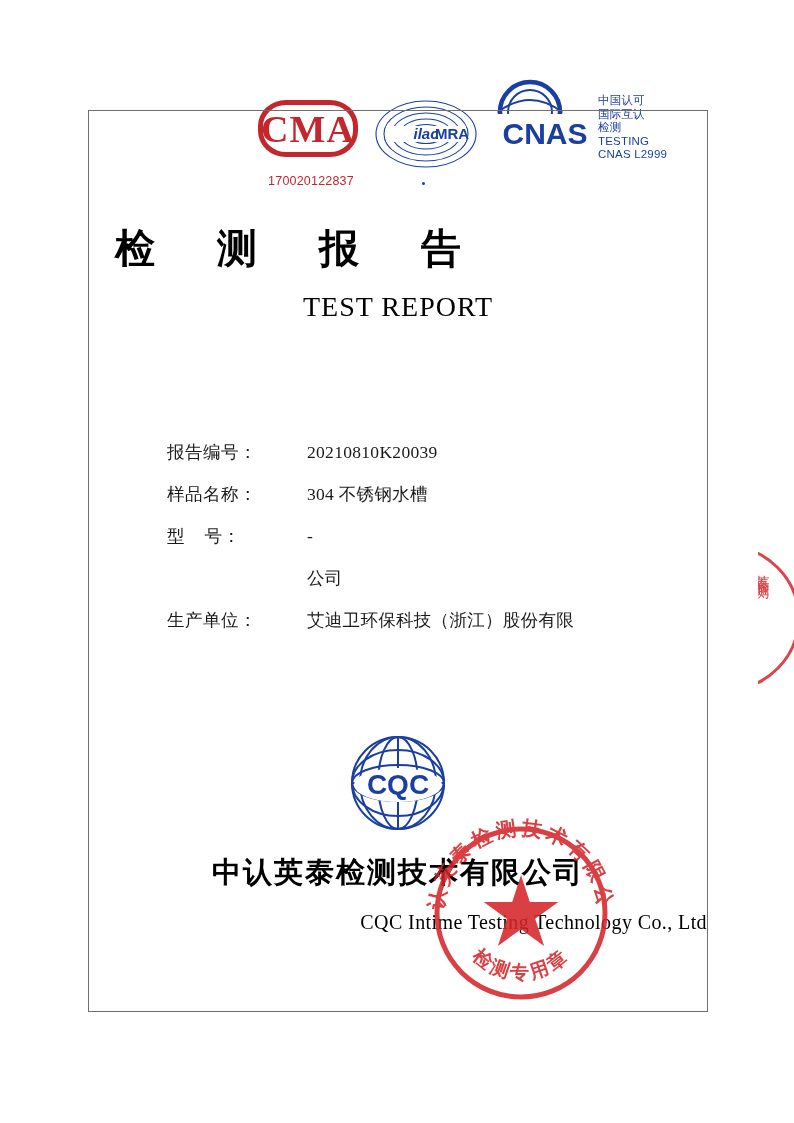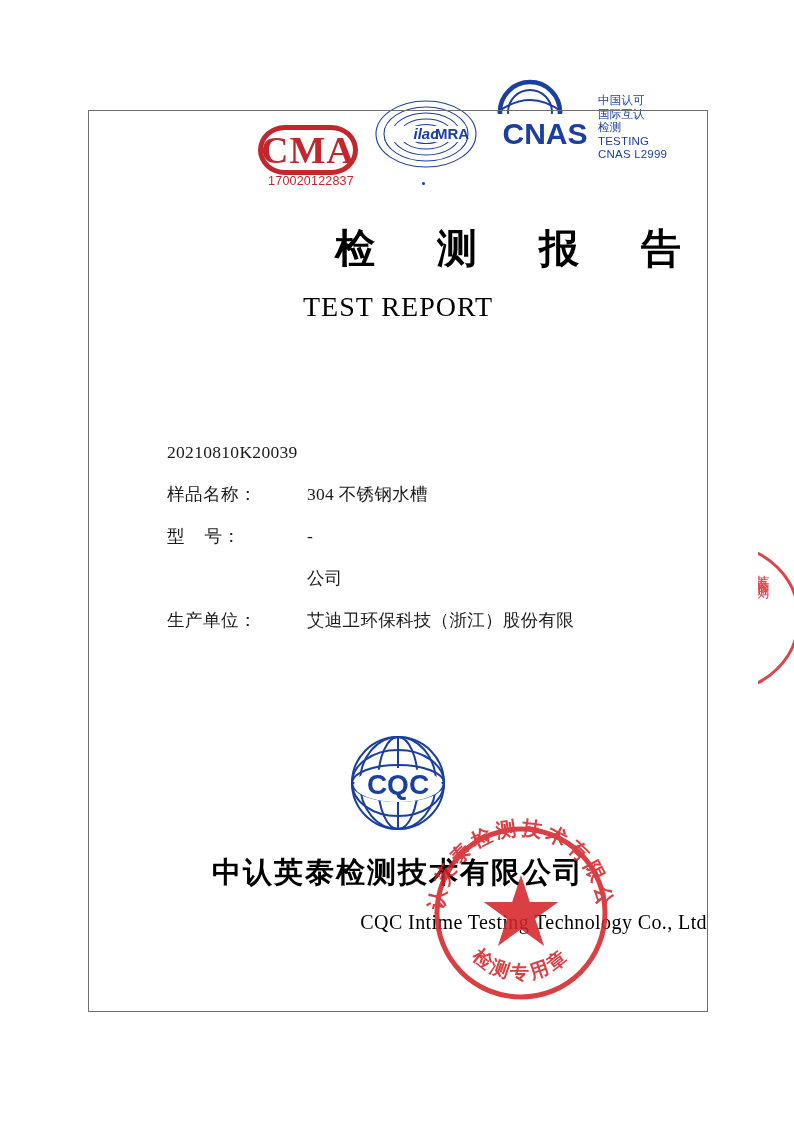--- a/index.html
+++ b/index.html
@@ -24,22 +24,21 @@
     width: 794px;
     height: 110px;
   }
 
   
   .cma {
     position: absolute;
     left: 258px;
     top: 54px;
     width: 100px;
-    height: 50px;
-    margin-top: 25px;
+    height: 57px;
   }
   .cma-box {
     position: absolute;
     inset: 0;
     border: 5px solid #c4262e;
     border-radius: 28px / 26px;
   }
   .cma-text {
     position: absolute;
     inset: 0;
@@ -116,21 +115,21 @@
     border: 1px solid #6f6f6f;
     background: transparent;
   }
 
   
   .title-cn {
     position: absolute;
     left: 0;
     right: 0;
     top: 110px;
-    text-align: right;
+    text-align: left;
     font-family: "Liberation Serif", serif;
     font-weight: bold;
     font-size: 40px;
     letter-spacing: 26px;
     text-indent: 26px;
     color: #000;
   }
   .title-en {
     position: absolute;
     left: 0;
@@ -298,20 +297,21 @@
   </div>
 </div>
 
 <div class="frame">
 
   <div class="title-cn">检 测 报 告</div>
   <div class="title-en">TEST   REPORT</div>
 
   <div class="info">
     <div class="info-row">
+      <div class="info-label">报告编号：</div>
       <div class="info-value">20210810K20039</div>
     </div>
     <div class="info-row">
       <div class="info-label">样品名称：</div>
       <div class="info-value">304 不锈钢水槽</div>
     </div>
     <div class="info-row">
       <div class="info-label">型    号：</div>
       <div class="info-value">-</div>
     </div>

